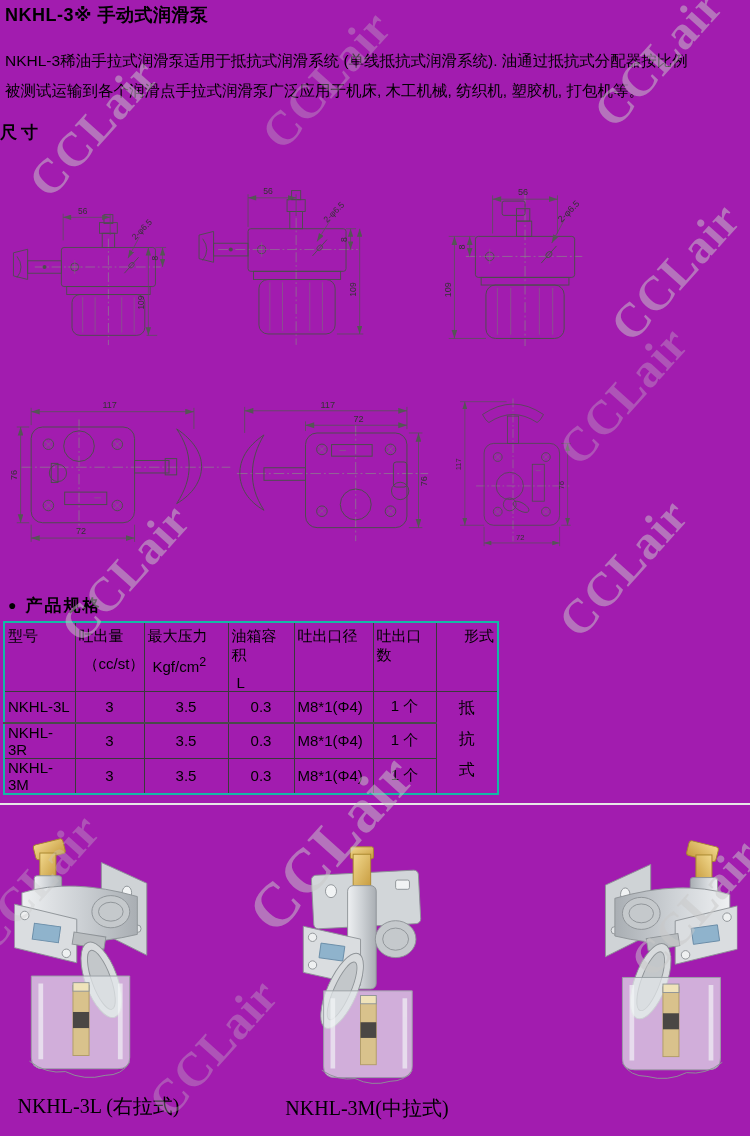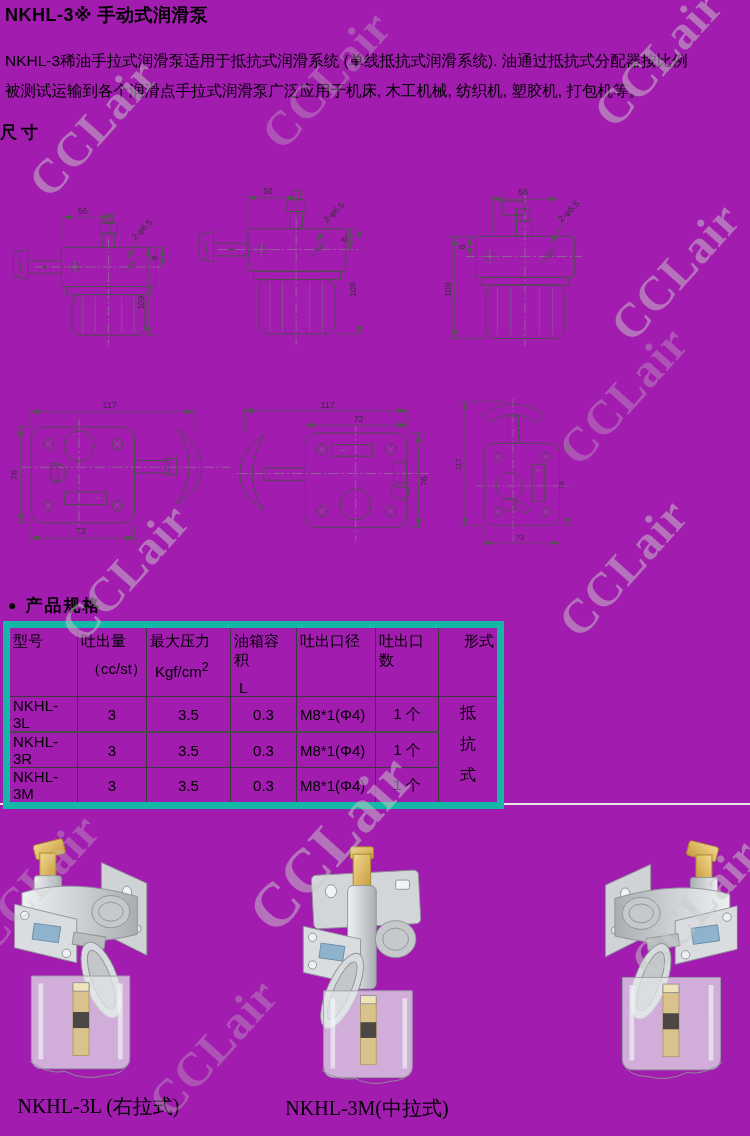--- a/index.html
+++ b/index.html
@@ -12,21 +12,21 @@
   #dim-head{left:0;top:121px;}
   #spec-head{left:8px;top:594px;letter-spacing:2px;}
   #spec-head .bullet{font-size:14px;margin-right:9px;letter-spacing:0;vertical-align:1px;}
   .wm{position:absolute;color:#c9c9c9;opacity:.5;font-family:"Liberation Serif","DejaVu Serif",serif;
       font-weight:bold;font-size:48px;letter-spacing:1px;transform:rotate(-48deg);
       white-space:nowrap;pointer-events:none;z-index:5;}
   .wm.big{font-size:62px;}
   .wm.faint{opacity:.32;}
   .divider{left:0;top:803px;width:750px;height:2px;background:#e7e7e7;}
   table.spec{position:absolute;left:3px;top:621px;border-collapse:collapse;table-layout:fixed;
-             width:494px;font-size:15px;border:7px solid #14b8a6;z-index:2;background:transparent;}
+             width:494px;font-size:15px;border:2px solid #14b8a6;z-index:2;background:transparent;}
   .spec th,.spec td{border:1px solid #3a3a3a;padding:0 3px;font-weight:normal;}
   .spec thead tr{height:66px;}
   .spec tbody tr{height:31px;}
   .spec th{text-align:left;vertical-align:top;padding-top:4px;}
   .spec th .u{margin-top:9px;padding-left:5px;}
   .spec th.c{text-align:right;padding-left:0;}
   .spec td.c{text-align:center;}
   .spec tbody tr.r0 td:not(.type-cell){border-bottom:2px solid #4a4a4a;}
   .spec td.type-cell{text-align:center;font-size:16px;vertical-align:top;}
   .spec td.type-cell div{line-height:31px;height:31px;}

